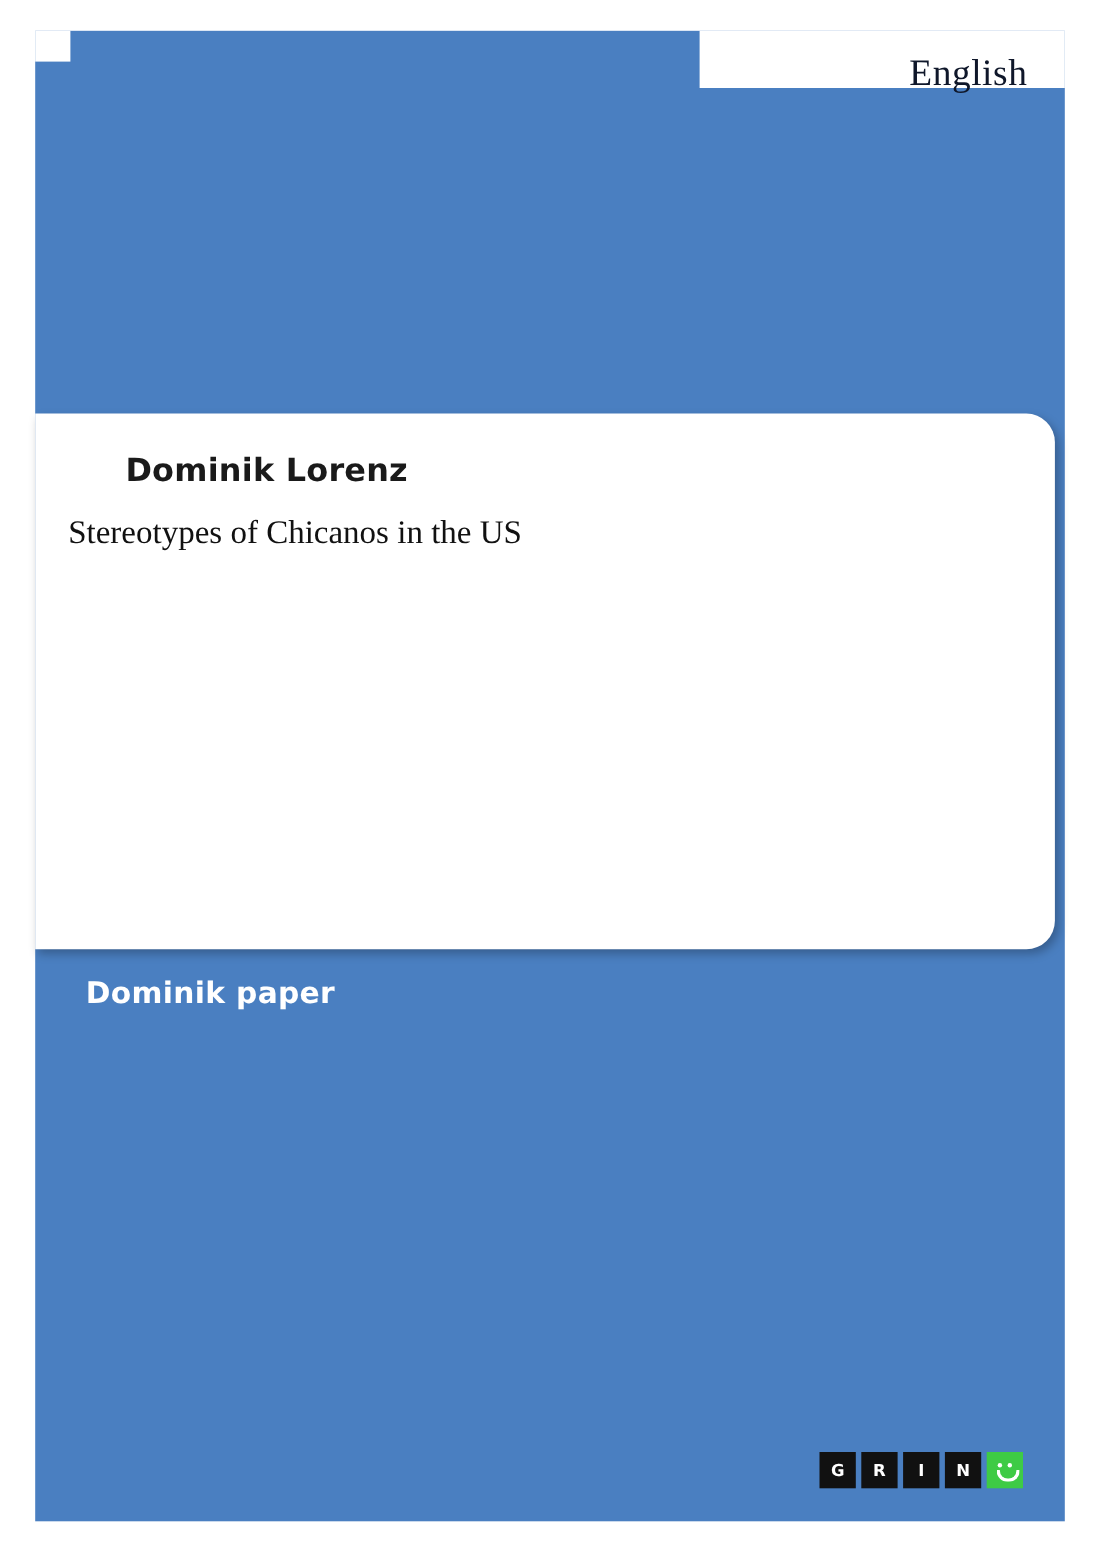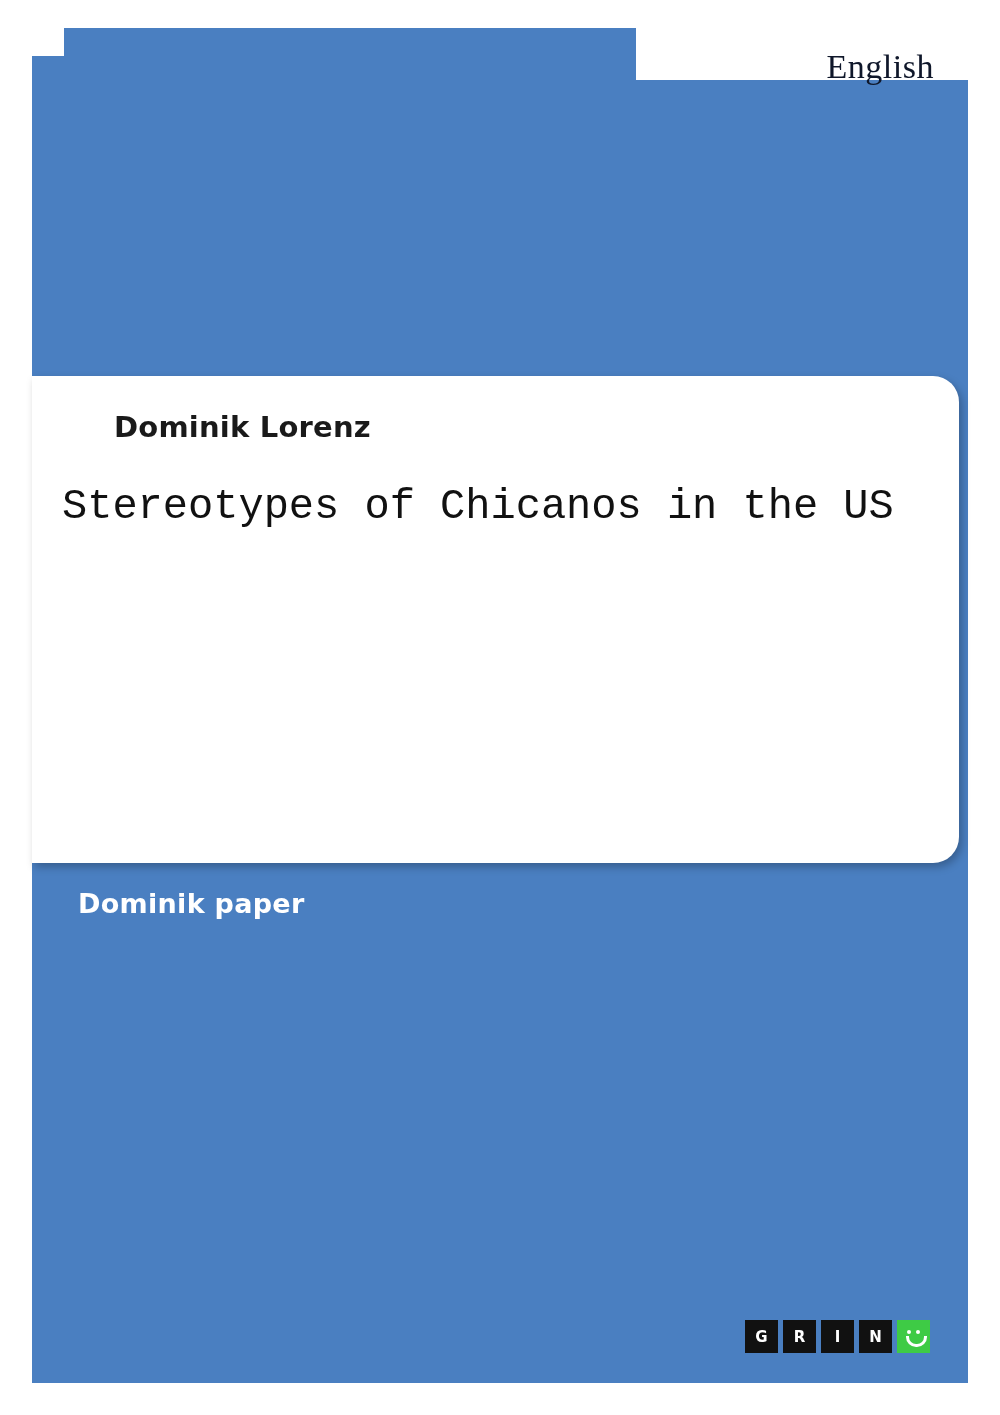--- a/index.html
+++ b/index.html
@@ -86,24 +86,24 @@
     font-size: 29px;
     color: #1a1a1a;
     letter-spacing: 0.2px;
     line-height: 1.2;
     margin-left: 36px;
   }
 
   .doc-title {
     position: absolute;
     left: 30px;
-    top: 105px;
+    top: 90px;
     width: 860px;
-    font-family: Liberation Mono, monospace;
-    font-size: 42px;
+    font-family: Liberation Serif, serif;
+    font-size: 30px;
     color: #111111;
     line-height: 1.25;
     font-weight: normal;
     margin: 0;
   }
 
   .doc-type {
     position: absolute;
     left: 46px;
     top: 862px;

